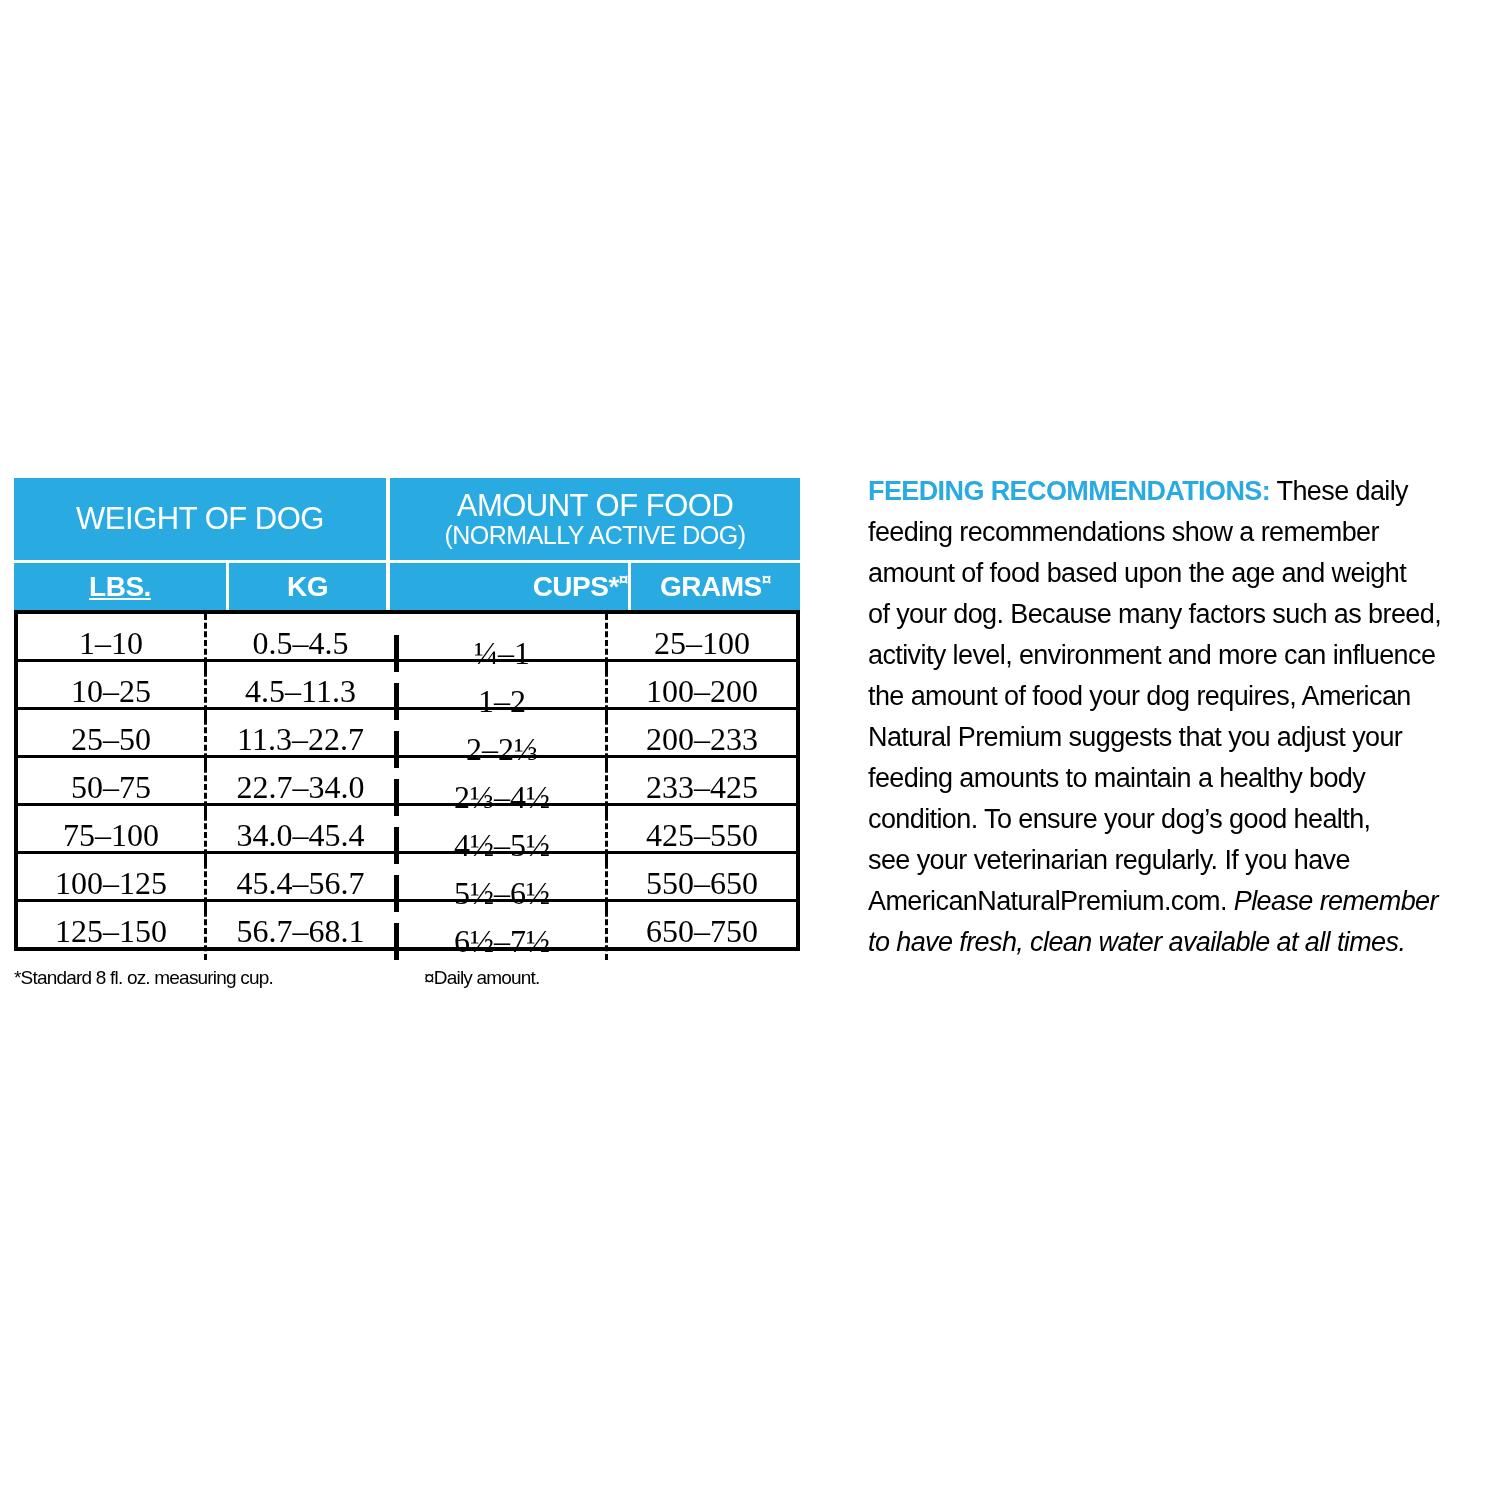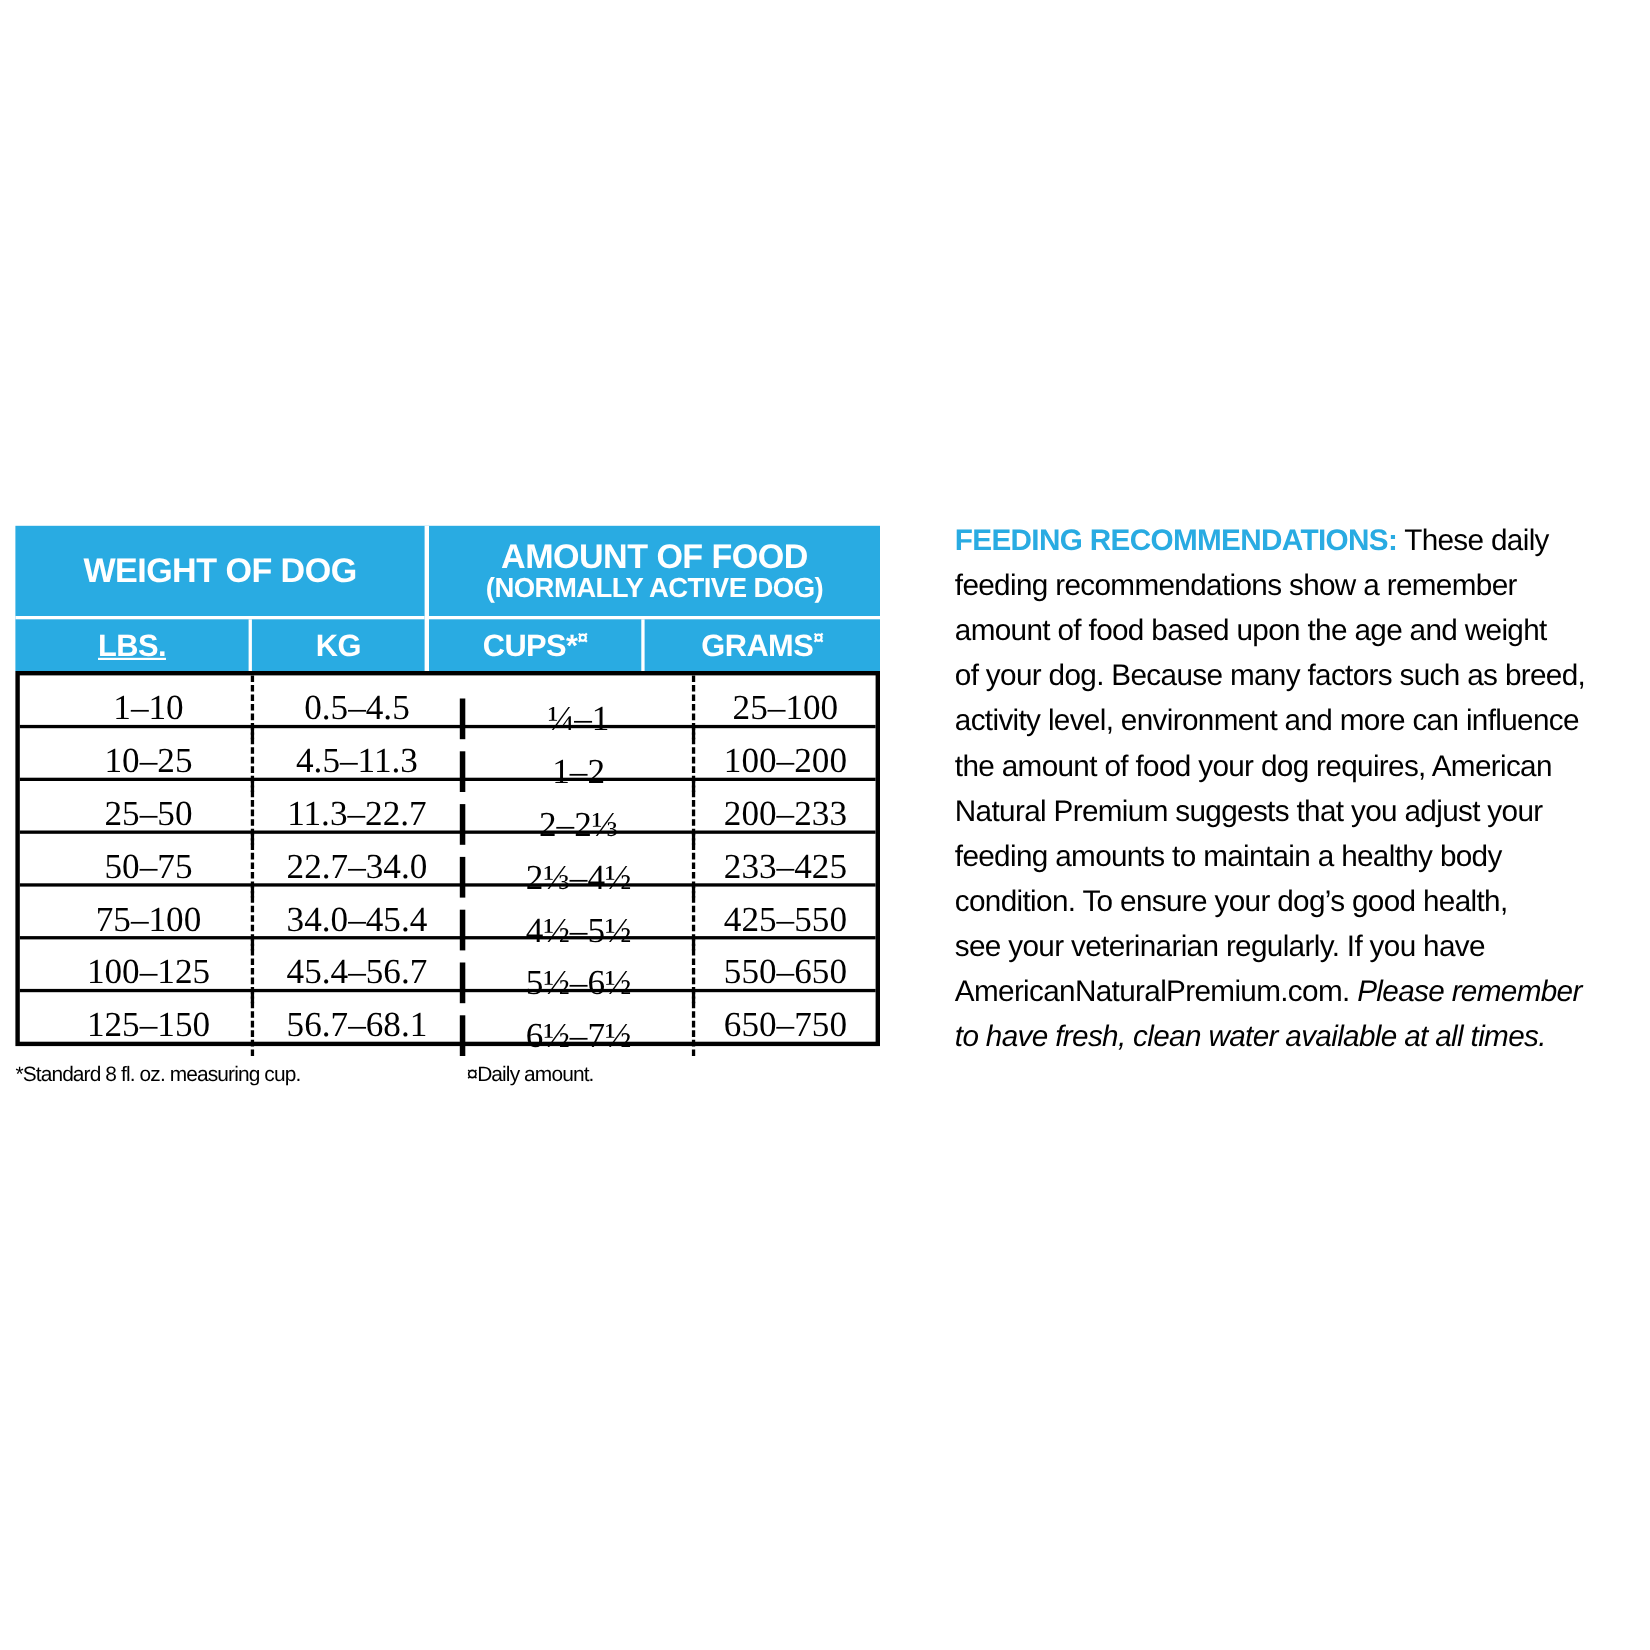--- a/index.html
+++ b/index.html
@@ -12,37 +12,37 @@
   
   .feeding-table { position:absolute; left:14px; top:478px; width:786px; }
 
   .t-header { display:flex; background:#29ABE2; color:#ffffff; height:132px; }
   .t-header-left  { width:376px; border-right:4px solid #ffffff; display:flex; flex-direction:column; box-sizing:border-box; }
   .t-header-right { flex:1; display:flex; flex-direction:column; box-sizing:border-box; }
 
   .t-title {
     height:85px; box-sizing:border-box; border-bottom:3px solid #ffffff;
     display:flex; flex-direction:column; justify-content:center; align-items:center;
-    font-weight:bold; font-size:31px; letter-spacing:-0.5px; line-height:1.05;text-align:center;
+    font-weight:normal; font-size:31px; letter-spacing:-0.5px; line-height:1.05;text-align:center;
   }
   .t-subtitle { font-size:25px; letter-spacing:-0.5px; }
 
   .t-subrow  { flex:1; display:flex; }
   .t-subcell {
     display:flex; justify-content:center; align-items:center;
     font-weight:bold; font-size:28px; letter-spacing:-0.5px; box-sizing:border-box;
   }
   .t-subcell sup { font-size:0.62em; line-height:0; position:relative; top:-0.45em; }
   .w-lbs  { width:212px;text-decoration:underline; }
   .w-kg   { flex:1; border-left:3px solid #ffffff; }
-  .w-cups { width:193px; }
+  .w-cups { width:238px;justify-content:flex-end; }
   .w-grams{ flex:1; border-left:3px solid #ffffff; }
 
   .t-body { border:4px solid #000000; box-sizing:content-box; }
-  .t-row  { display:grid; grid-template-columns:186px 190px 211px 1fr; height:45px;padding-left:24px; }
+  .t-row  { display:grid; grid-template-columns:186px 190px 211px 1fr; height:45px; }
   .t-row + .t-row { border-top:3px solid #000000; }
   .t-cell {
     display:flex; justify-content:center; align-items:center; box-sizing:border-box;
     font-family:"Liberation Serif","DejaVu Serif",serif; font-size:32px; color:#000;
   }
   .t-cell.c2 { border-left:3px dashed #000000; }
   .t-cell.c3 { border-left:5px solid  #000000;margin-top:21px; }
   .t-cell.c4 { border-left:3px dashed #000000; }
 
   .t-footnotes { position:relative; margin-top:16px; height:34px; font-size:19px; letter-spacing:-0.8px; }

